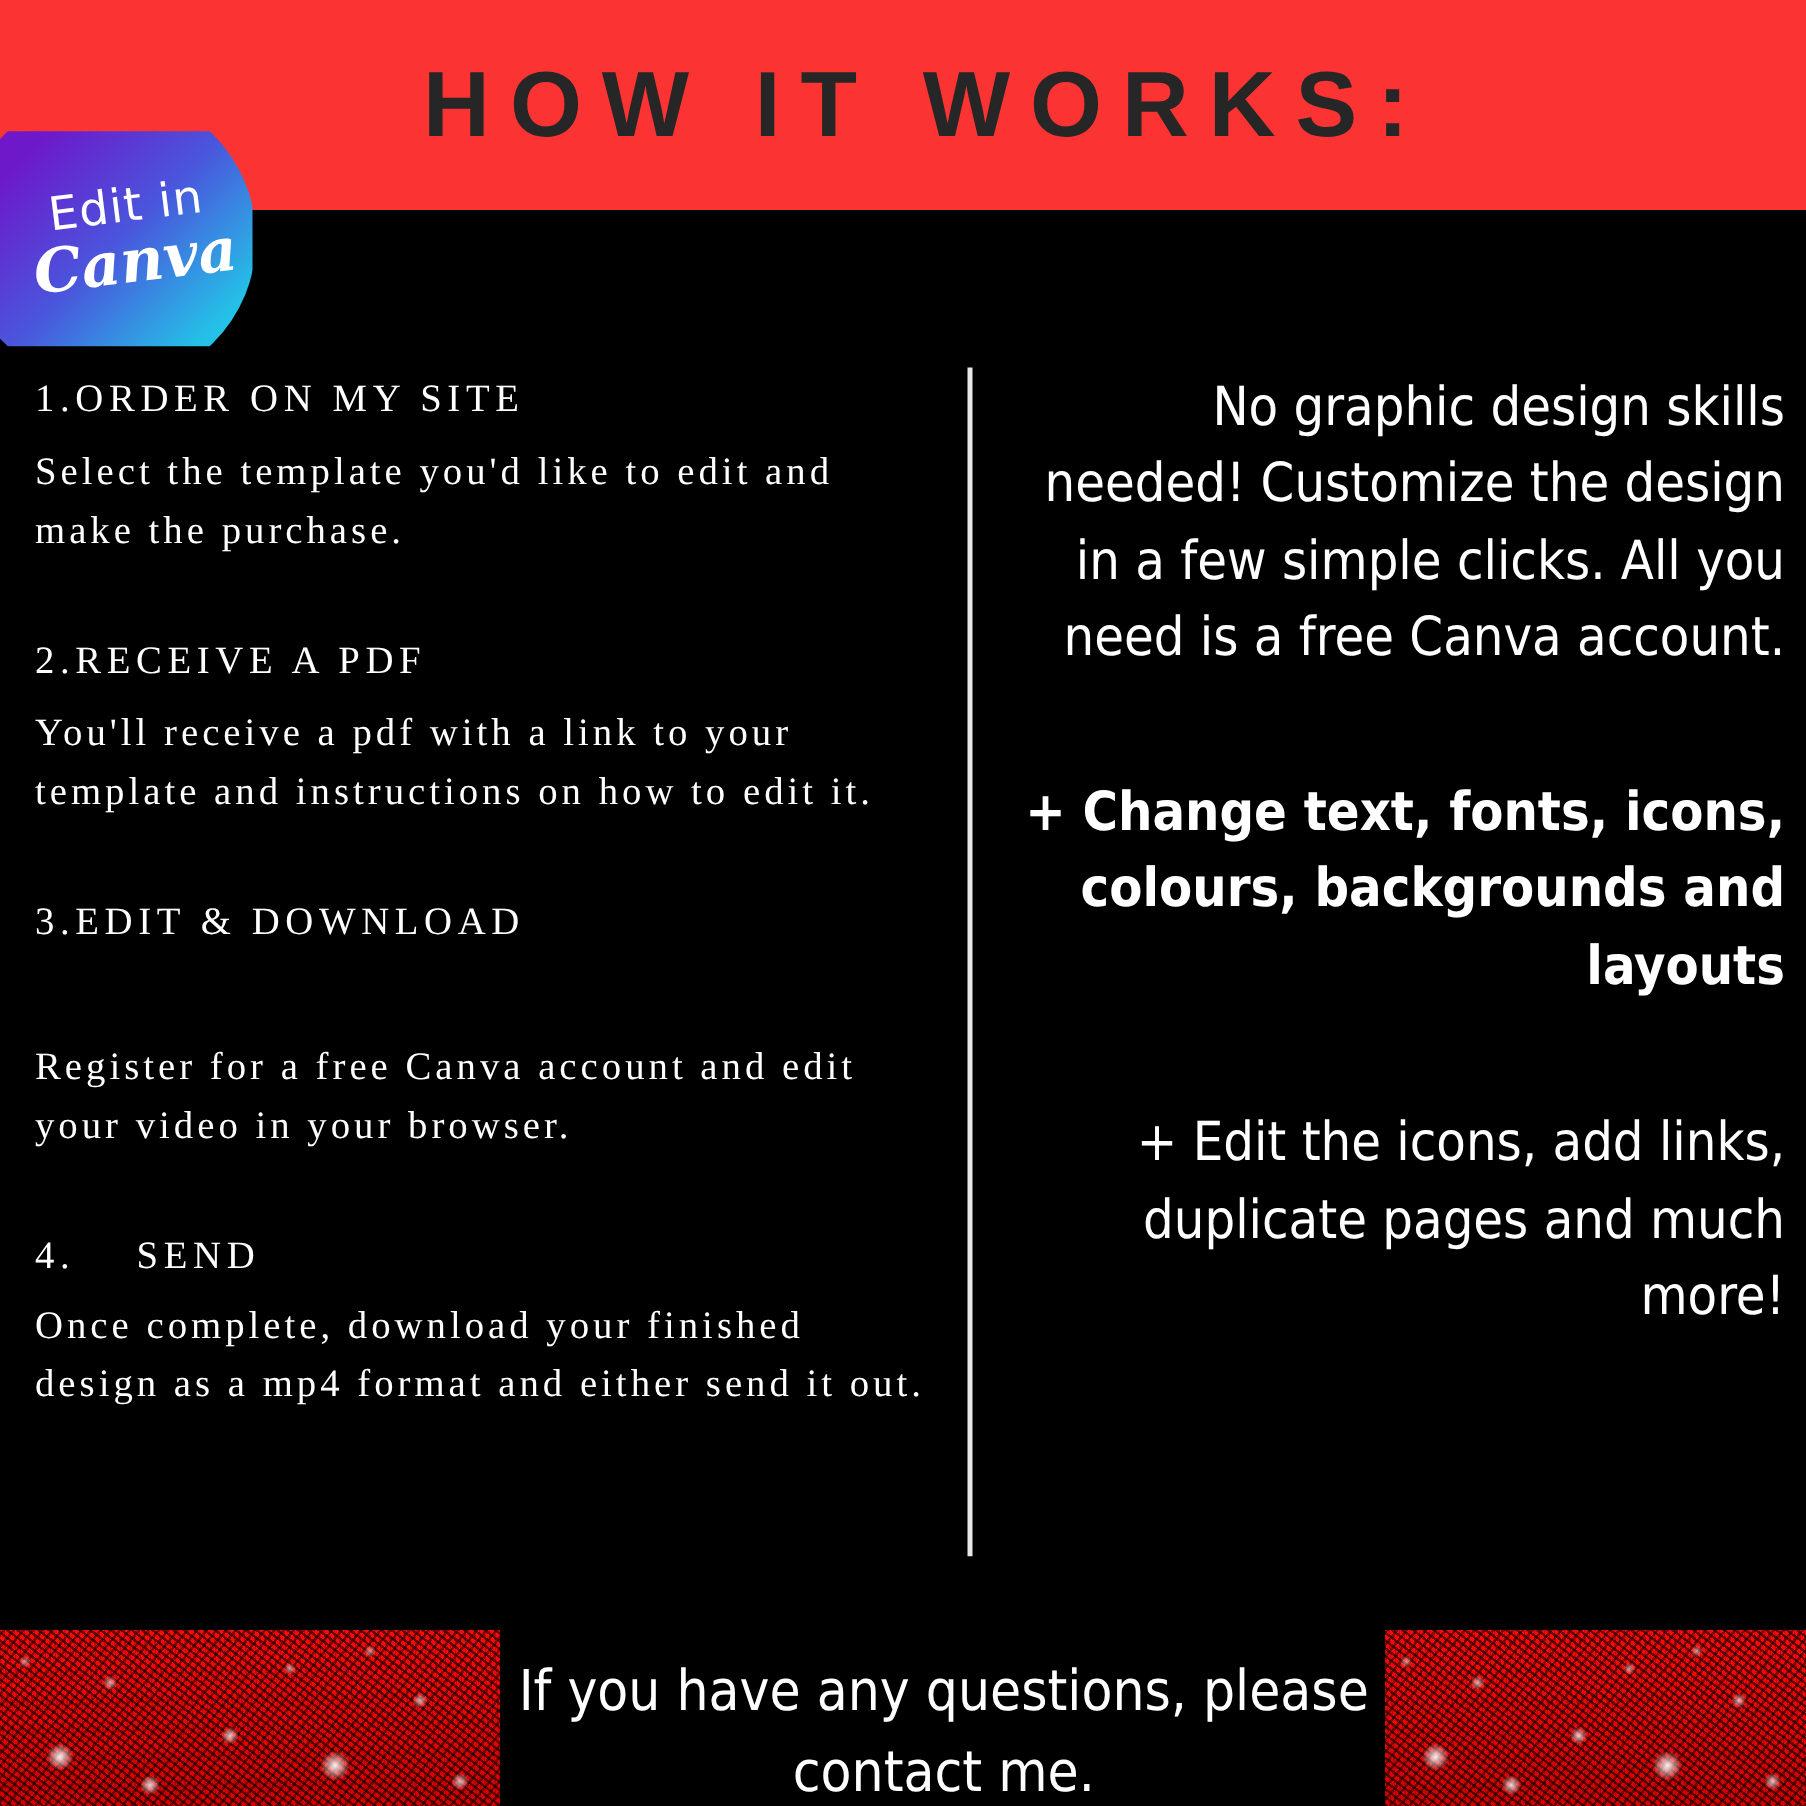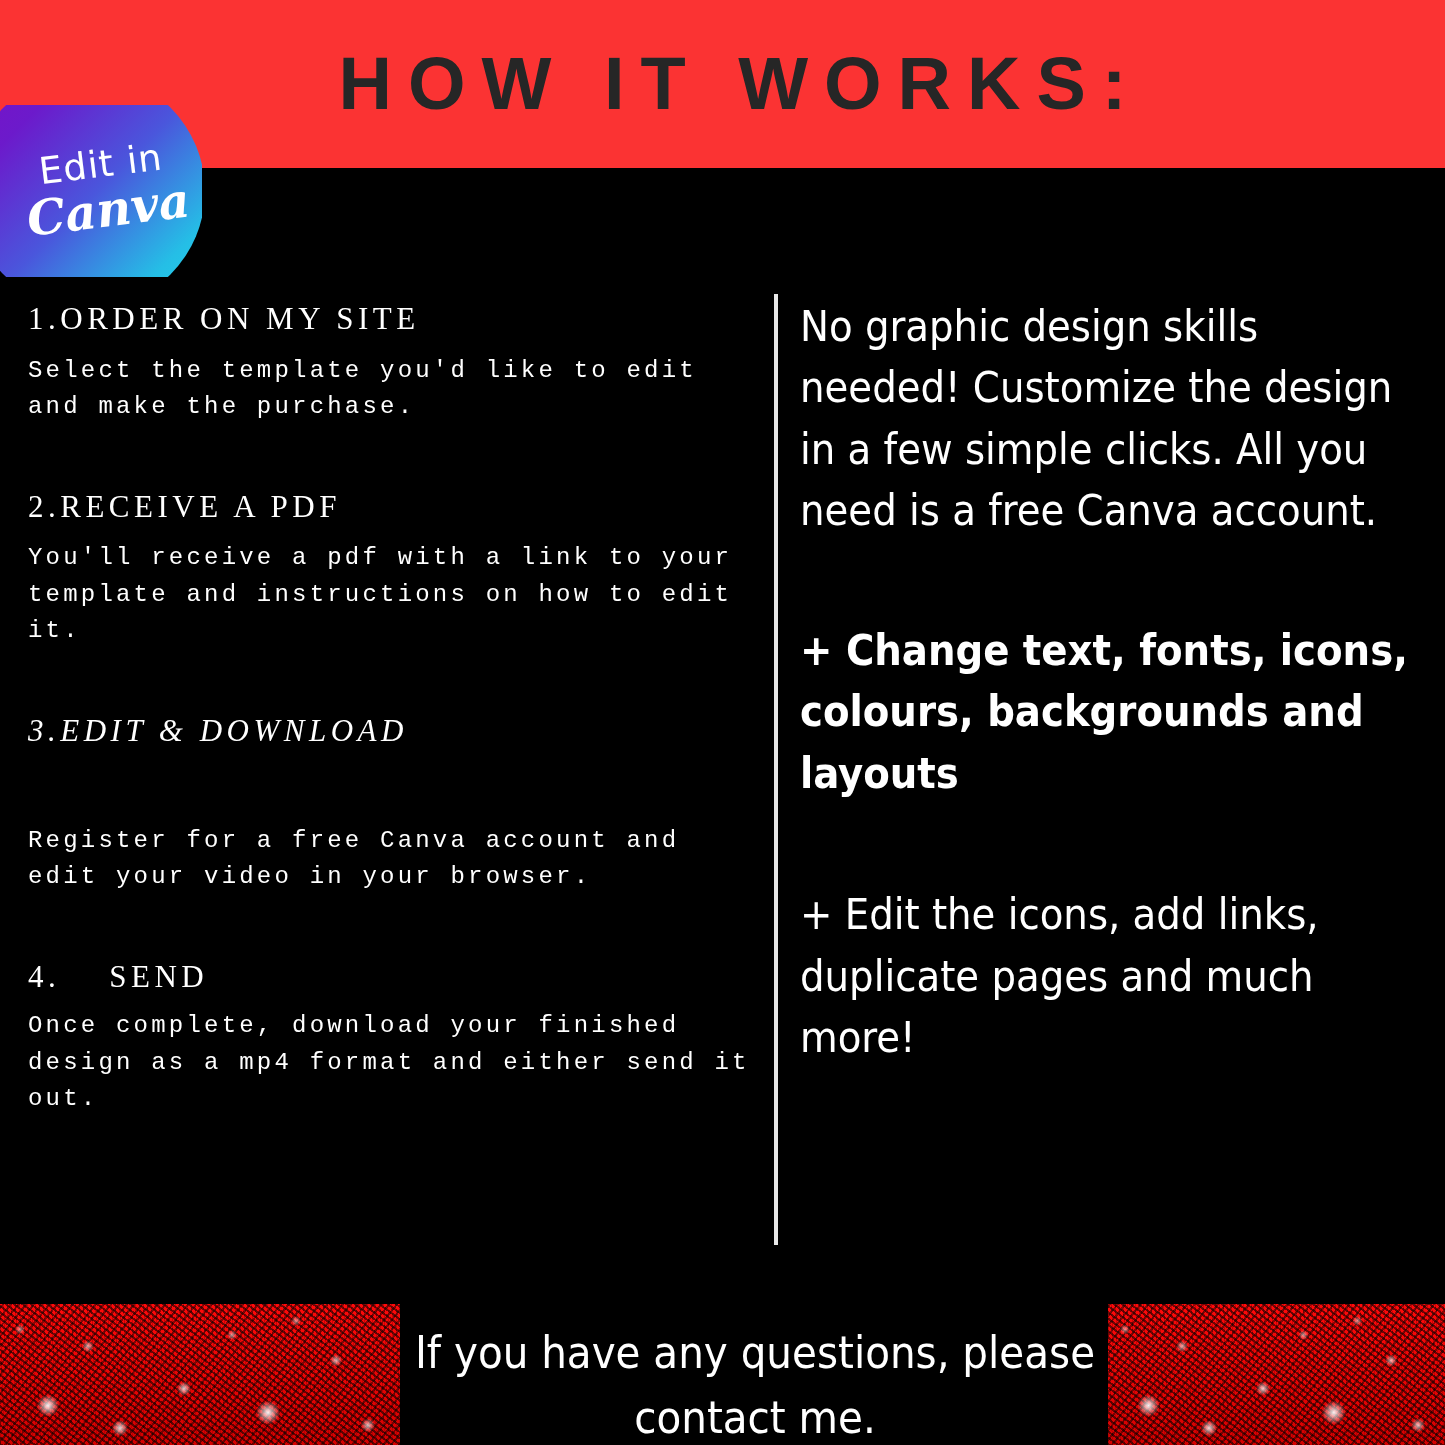--- a/index.html
+++ b/index.html
@@ -116,40 +116,40 @@
   }
   .step-title {
     font-family: "Liberation Serif", serif;
     font-size: 31px;
     letter-spacing: 4.5px;
     line-height: 1.25;
     margin-bottom: 14px;
     white-space: pre;
   }
   .step-body {
-    font-family: Liberation Mono, monospace;
-    font-size: 24px;
+    font-family: Liberation Serif, serif;
+    font-size: 31px;
     letter-spacing: 3.2px;
     line-height: 1.52;
   }
   .step-gap {
     margin-bottom: 62px;
   }
-  #step-3 .step-title { margin-bottom: 72px; font-style: italic; }
+  #step-3 .step-title { margin-bottom: 72px; }
   #step-4 { margin-top: 26px; }
   #step-4 .step-title { margin-bottom: 12px; }
 
   
   #right-column {
     position: absolute;
     left: 800px;
     top: 296px;
     width: 628px;
     color: #FFFFFF;
-    text-align: left;
+    text-align: right;
     font-family: "DejaVu Sans", sans-serif;
   }
   .rc-block {
     font-size: 43px;
     line-height: 1.43;
     font-family: "DejaVu Sans", sans-serif;
     font-stretch: condensed;
   }
   #rc-block-2 { margin-top: 78px; font-weight: bold; }
   #rc-block-3 { margin-top: 80px; }

